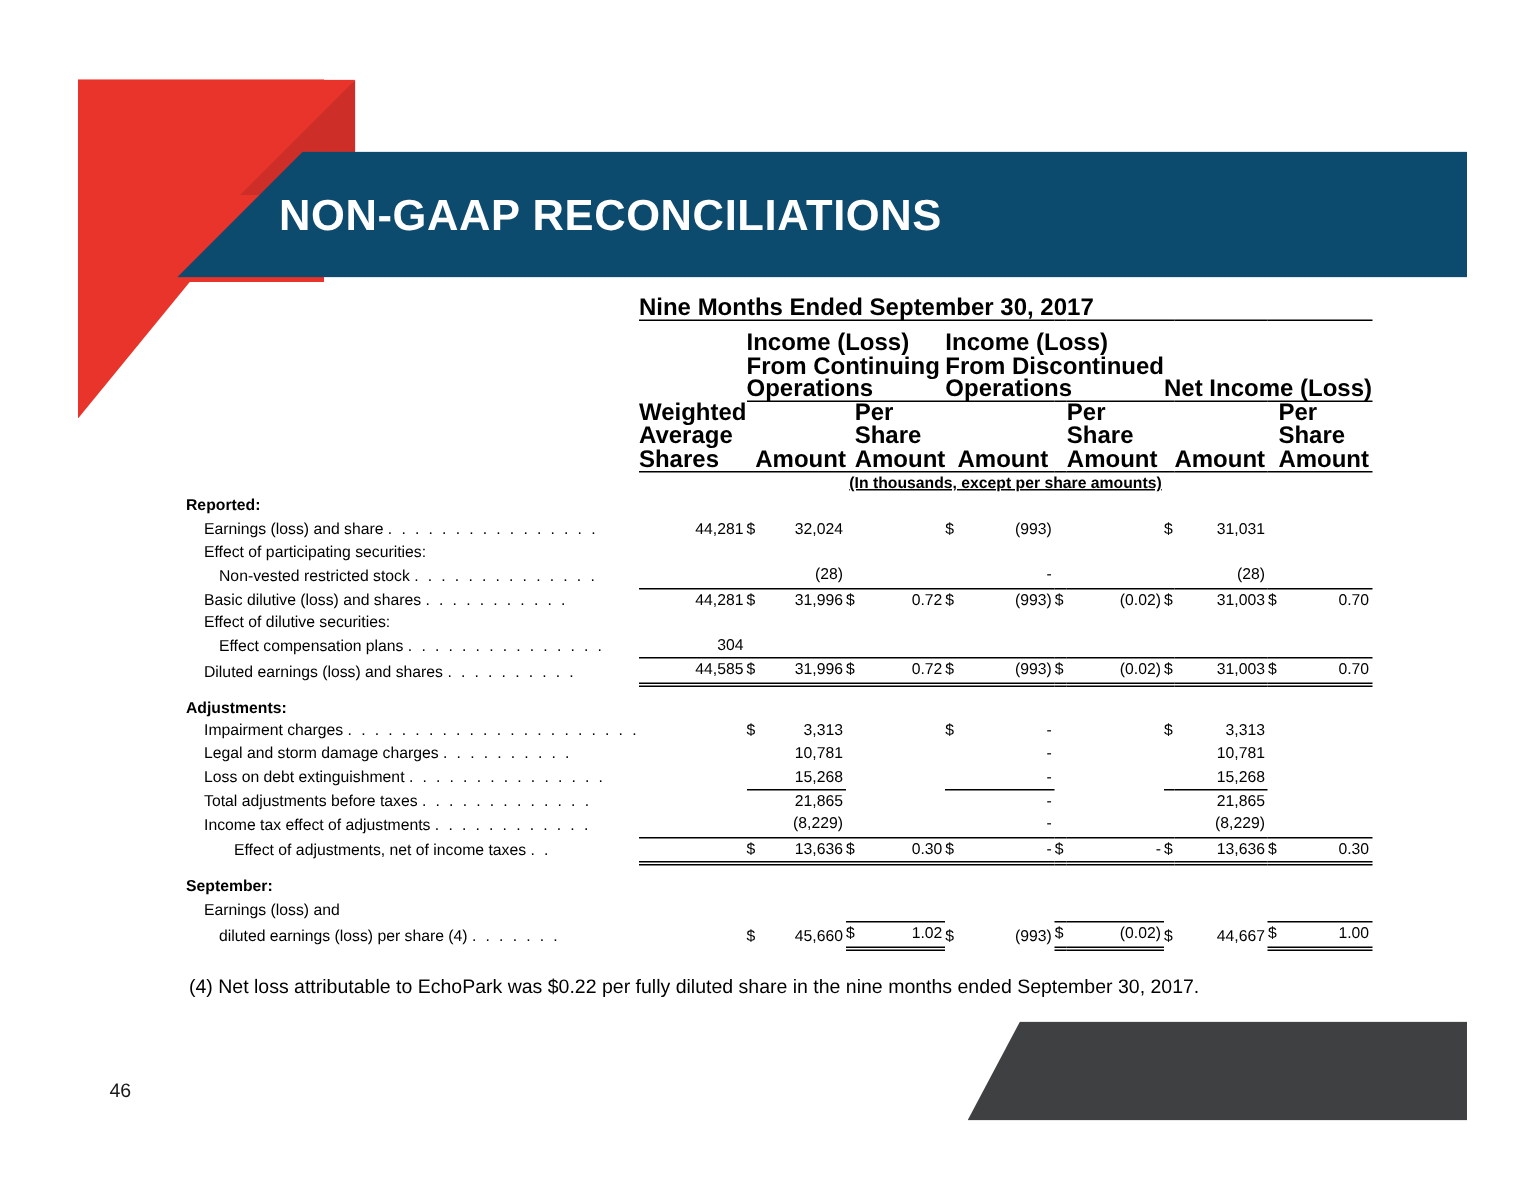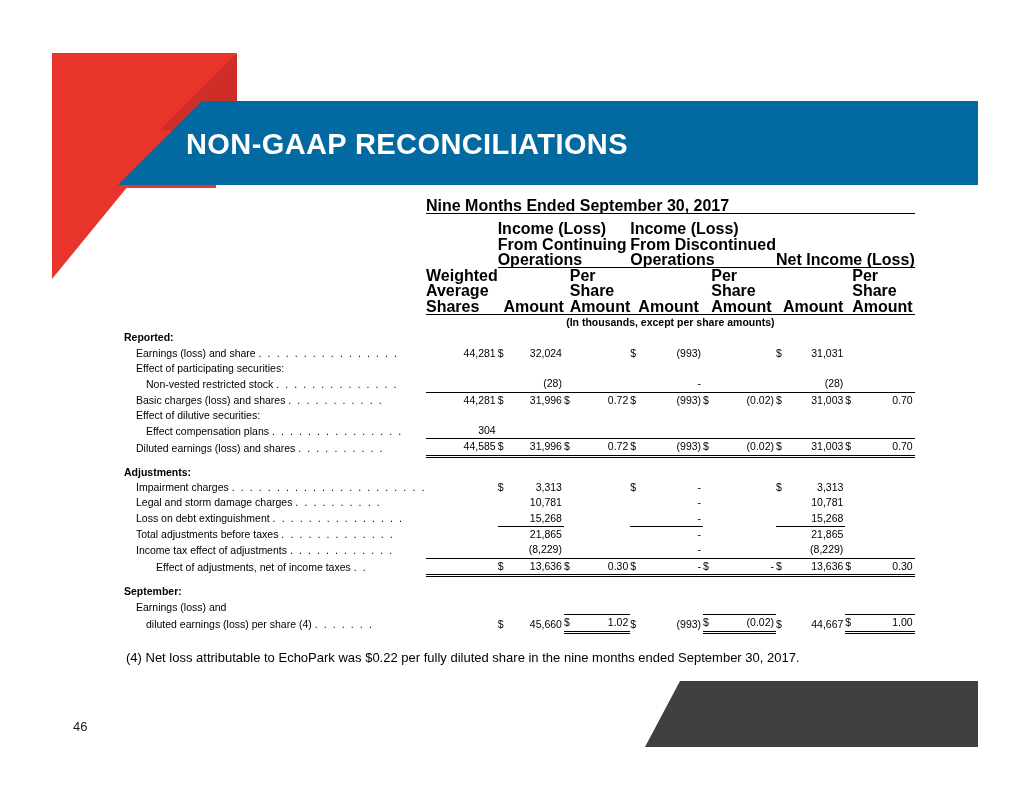--- a/index.html
+++ b/index.html
@@ -9,21 +9,21 @@
   .red-shape{position:absolute;left:52px;top:53px;width:185px;height:226px;
              background:#E8342A;
              clip-path:polygon(0 0, 100% 0, 0 100%);}
   .red-shape2{position:absolute;left:52px;top:53px;width:164px;height:135px;
              background:#E8342A;}
   .red-dark-wedge{position:absolute;left:160px;top:53px;width:77px;height:77px;
              background:#CE2E28;
              clip-path:polygon(100% 0, 100% 100%, 0 100%);}
 
   .title-bar{position:absolute;left:118px;top:101px;width:860px;height:84px;
-             background:#0369a1;
+             background:#0c4a6e;
              clip-path:polygon(84px 0, 100% 0, 100% 100%, 0 100%);}
   .title-bar .title{position:absolute;left:68px;top:27px;
              font-size:29px;font-weight:bold;letter-spacing:.4px;color:#ffffff;}
 
   
   .footer-bar{position:absolute;left:645px;top:681px;width:333px;height:66px;
              background:#3E4042;
              clip-path:polygon(35px 0, 100% 0, 100% 100%, 0 100%);}
   .page-num{position:absolute;left:73px;top:701px;font-size:13px;color:#1a1a1a;margin-top:18px;}
 
@@ -39,21 +39,21 @@
   .b{font-weight:bold;}
   .ctr{text-align:center;}
   .hdr{font-weight:bold;font-size:16px;text-align:left;}
   .ot{border-top:1.1px solid #000;}
 
   .ind1{padding-left:12px !important;}
   .ind2{padding-left:22px !important;}
   .ind3{padding-left:32px !important;}
   .dots{letter-spacing:1.6px;}
 
-  .unit-row td{font-weight:bold;font-size:10.5px;}
+  .unit-row td{font-weight:bold;font-size:10.5px;text-decoration:underline;}
   .spacer td{height:7px;line-height:7px;}
   .note{position:absolute;left:126px;top:650px;font-size:13px;}
 
   .grp{border-bottom:1.4px solid #000;}
   .hrule{border-bottom:1.4px solid #000;}
   .numu{border-bottom:1.1px solid #000;}
   .numd{border-top:1.1px solid #000;border-bottom:3px double #000;}
 </style>
 </head>
 <body>
@@ -210,21 +210,21 @@
         <td class="cur numu"></td>
         <td class="num numu">-</td>
         <td class="cur"></td>
         <td class="num"></td>
         <td class="cur numu"></td>
         <td class="num numu">(28)</td>
         <td class="cur"></td>
         <td class="num"></td>
       </tr>
       <tr>
-        <td class="lbl ind1"><span>Basic charges (loss) and shares</span> <span class="dots">. . . . . . . . . . .</span></td>
+        <td class="lbl ind1"><span>Basic dilutive (loss) and shares</span> <span class="dots">. . . . . . . . . . .</span></td>
         <td class="cur ot"></td>
         <td class="num ot">44,281</td>
         <td class="cur ot">$</td>
         <td class="num ot">31,996</td>
         <td class="cur ot">$</td>
         <td class="num ot">0.72</td>
         <td class="cur ot">$</td>
         <td class="num ot">(993)</td>
         <td class="cur ot">$</td>
         <td class="num ot">(0.02)</td>

